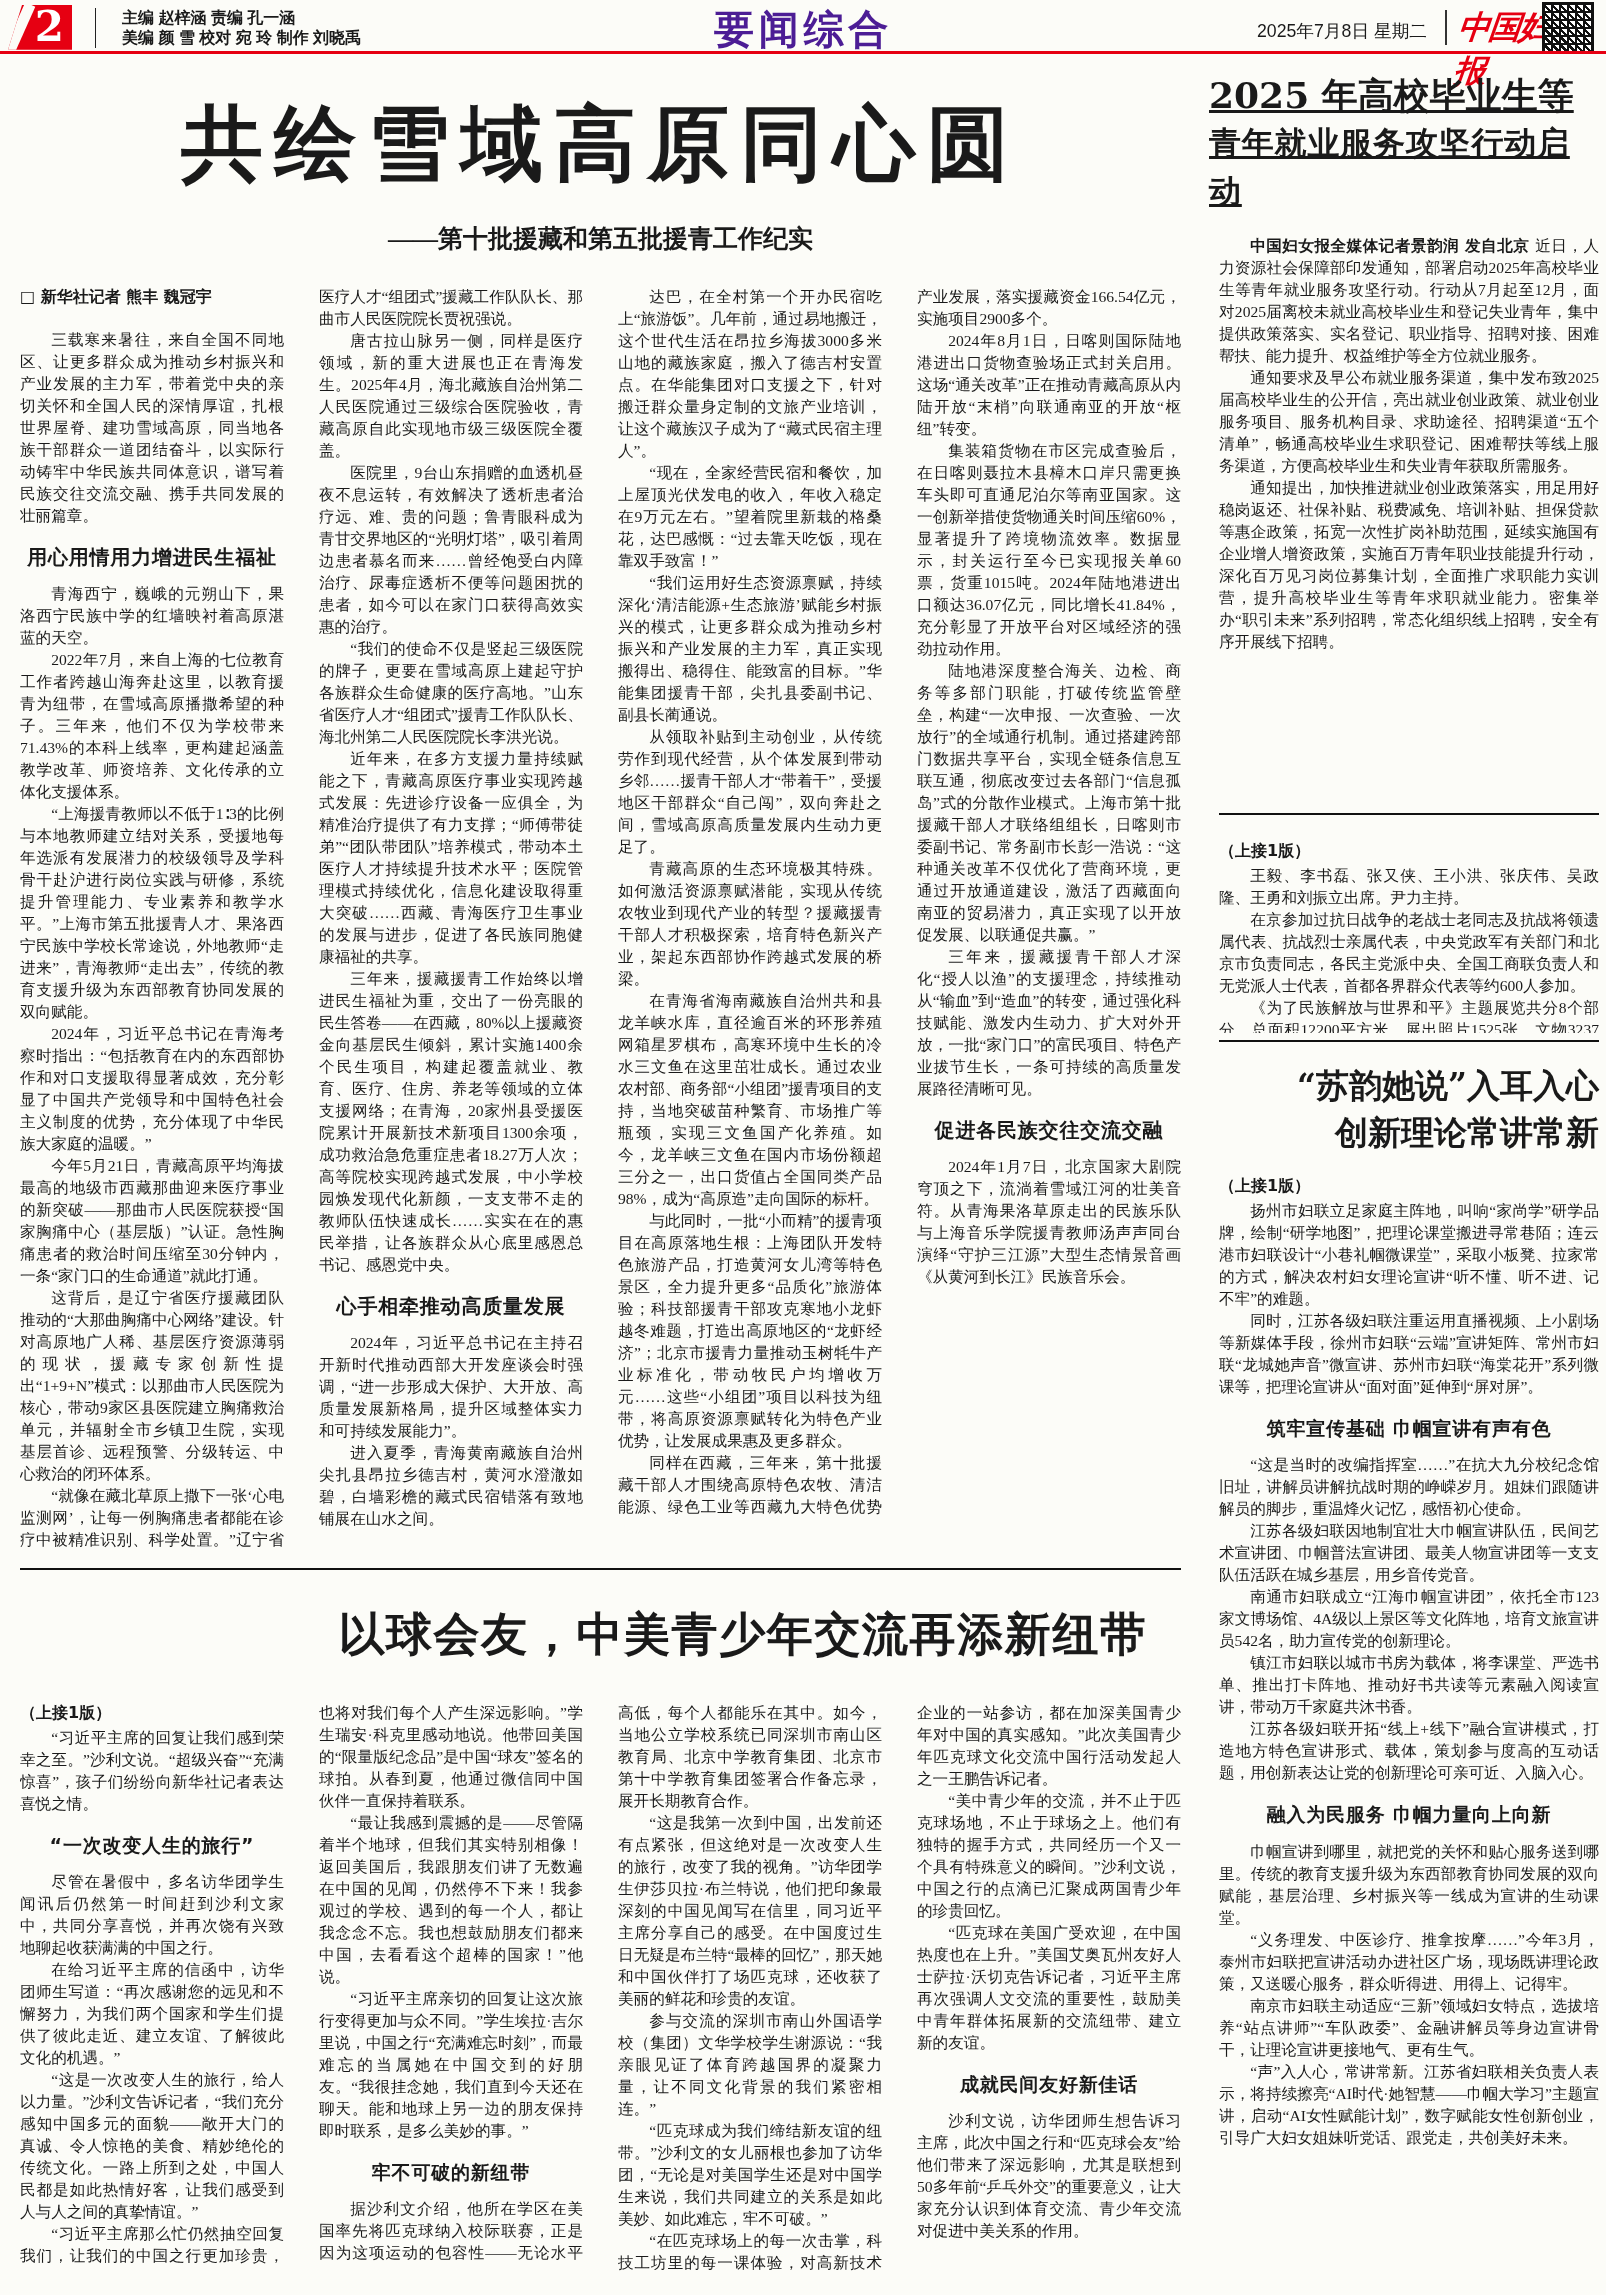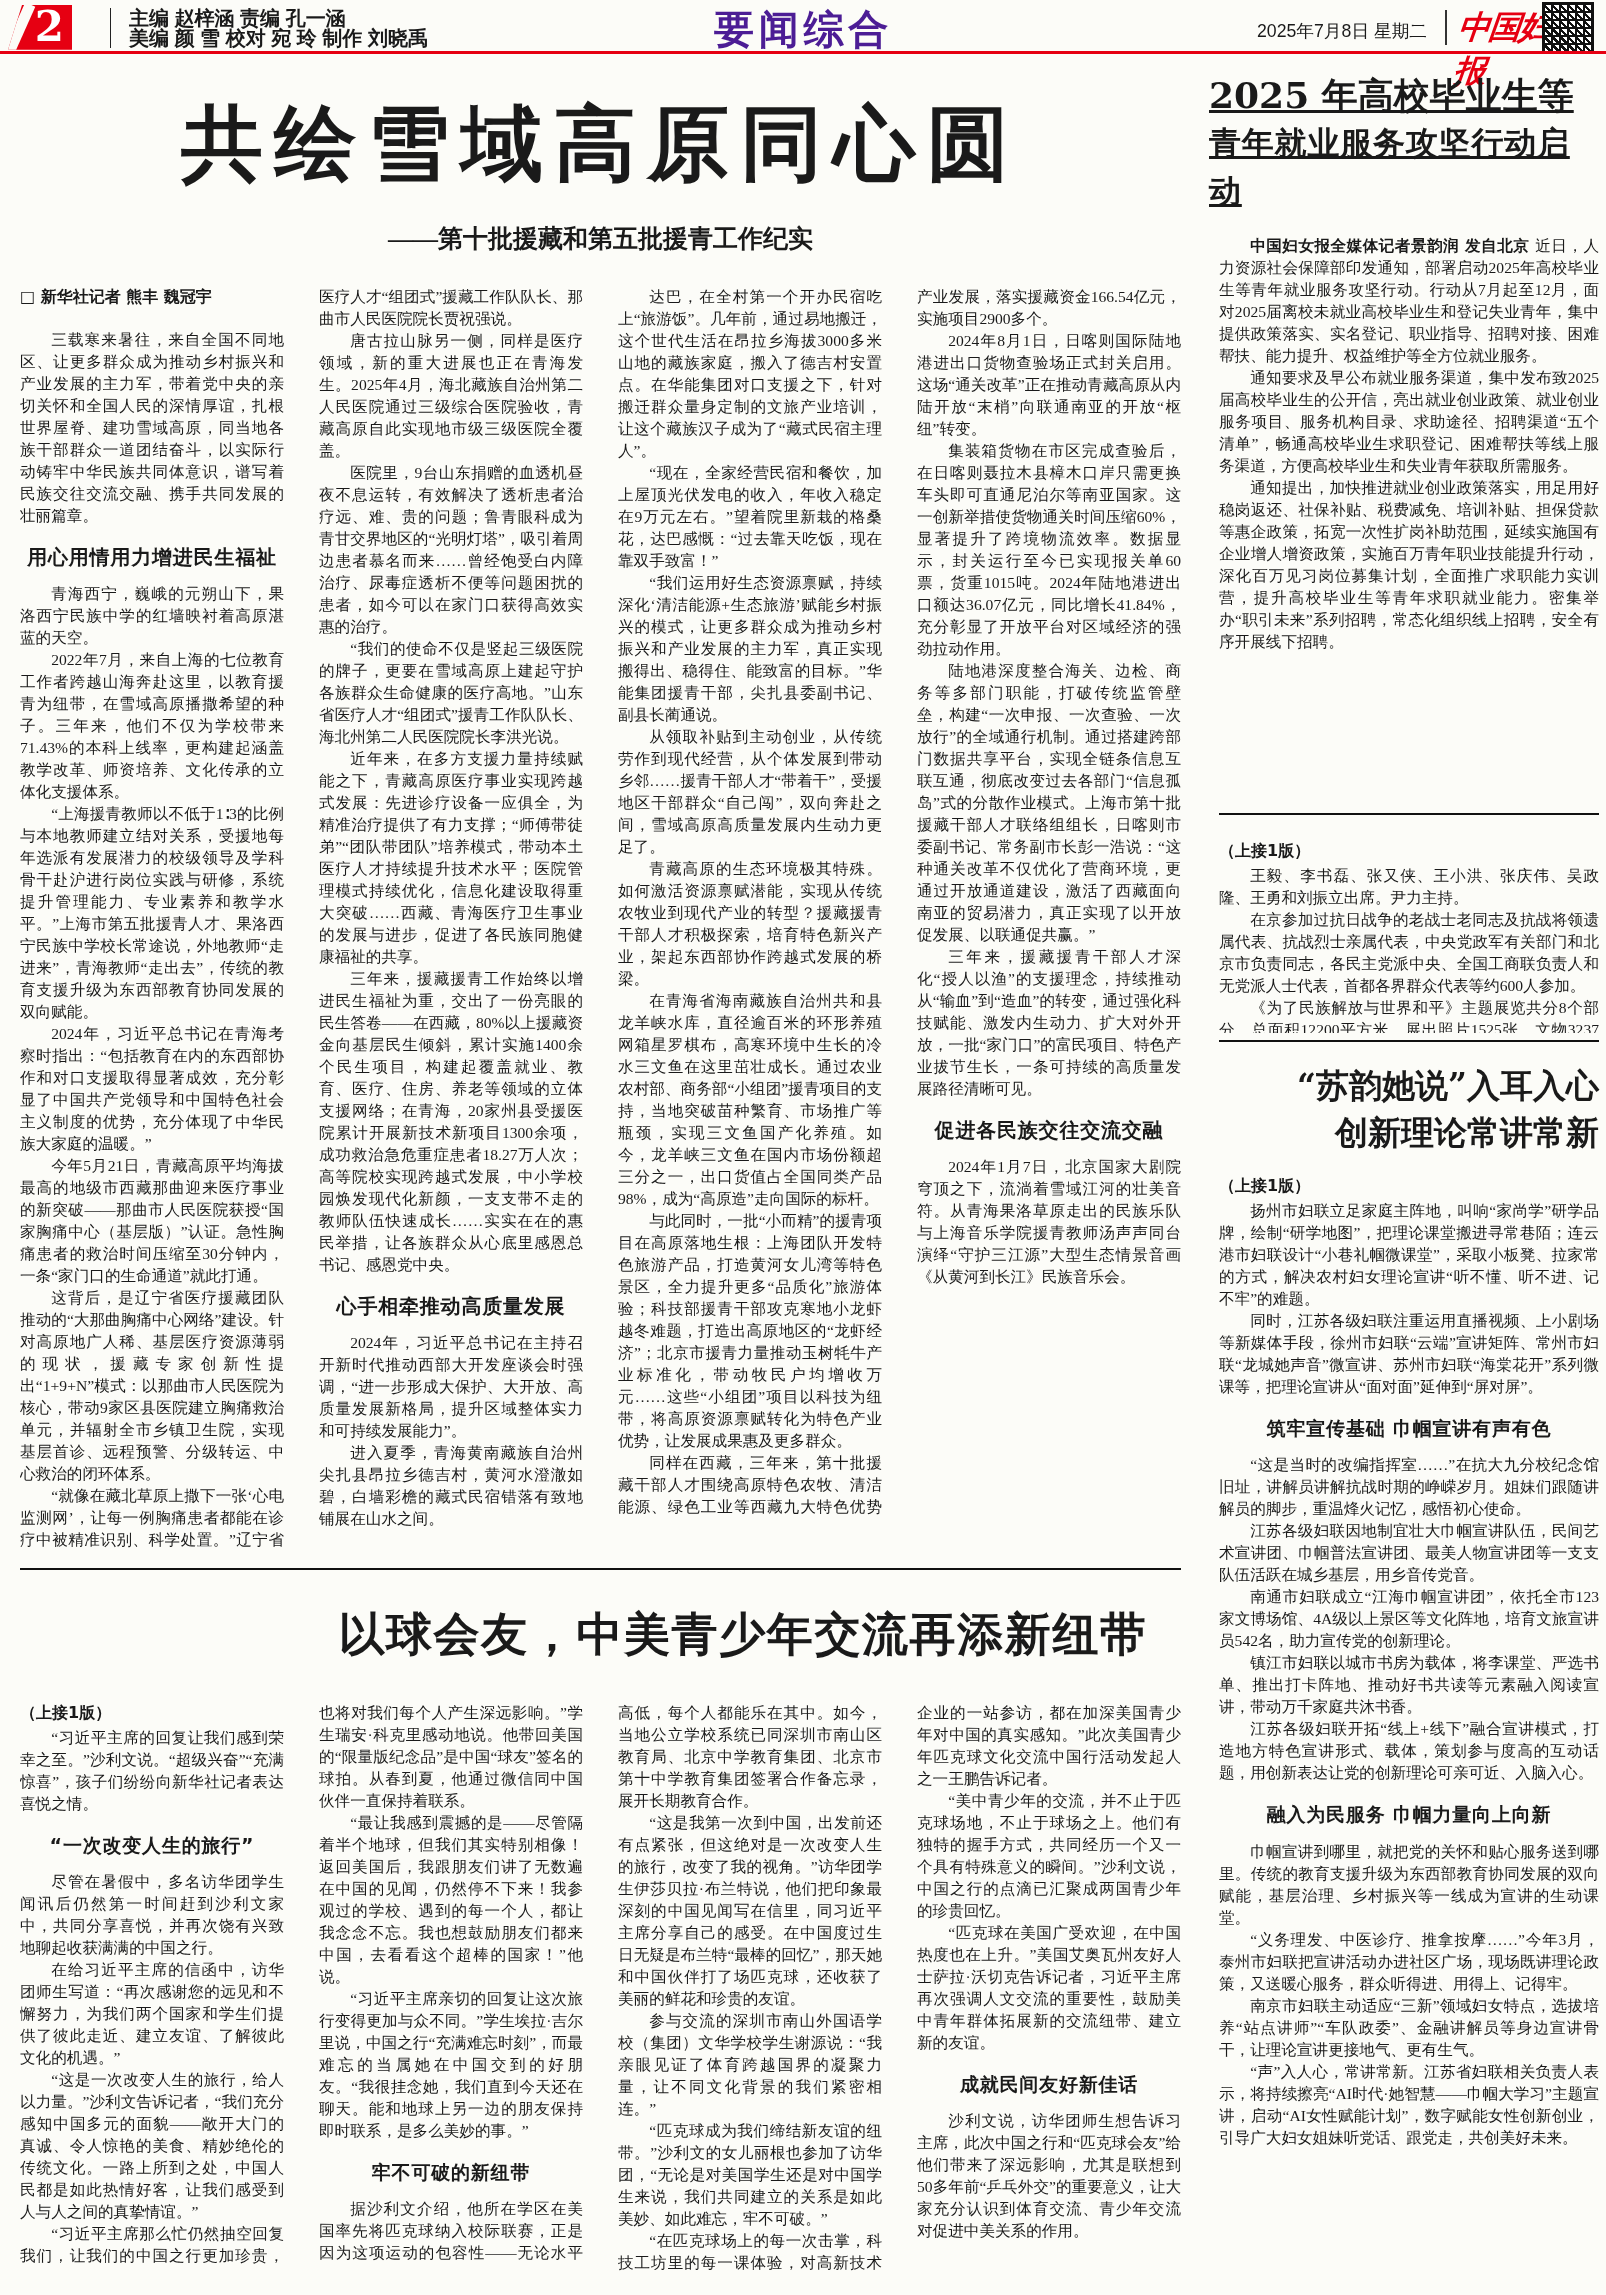--- a/index.html
+++ b/index.html
@@ -3,22 +3,22 @@
 <meta charset="utf-8">
 <style>
   html,body{margin:0;padding:0;background:#e8e8e4;}
   #page{position:relative;width:1607px;height:2295px;margin:0 auto;background:#fcfcf8;color:#1a1a1a;
         font-family:"Liberation Serif","DejaVu Serif",serif;overflow:hidden;}
   
   .hd-badge{position:absolute;left:8px;top:4.8px;width:64px;height:45px;background:#e60012;
             clip-path:polygon(22% 0,100% 0,100% 100%,0 100%);}
   .hd-badge:before{content:"";position:absolute;left:4.8px;top:-3.2px;width:11.2px;height:58px;background:#fcfcf8;transform:rotate(24deg);}
   .hd-badge .num{position:absolute;right:8px;top:-3.2px;color:#fff;font-size:42px;font-weight:bold;font-family:"DejaVu Serif",serif;}
-  .hd-editors{position:absolute;left:110px;top:8px;border-left:1.6px solid #222;padding-left:18px;
-              font-size:20px;line-height:20px;font-weight:bold;font-family:"Liberation Sans",sans-serif;}
+  .hd-editors{position:absolute;left:95px;top:8px;border-left:1.6px solid #222;padding-left:26px;
+              font-size:16px;line-height:20px;font-weight:bold;font-family:"Liberation Sans",sans-serif;}
   .hd-section{position:absolute;left:0;right:0;top:1.6px;text-align:center;color:#4c1d95;
               font-size:40px;font-weight:900;letter-spacing:4.8px;font-family:"DejaVu Serif",serif;}
   .hd-date{position:absolute;left:1257px;top:19px;font-size:17.7px;font-family:"Liberation Sans",sans-serif;}
   .hd-vline{position:absolute;left:1445px;top:9.6px;width:1.6px;height:35px;background:#333;}
   .hd-mast{position:absolute;left:1456px;top:6.4px;color:#e60012;font-size:32px;font-weight:bold;
            font-style:italic;font-family:"DejaVu Serif",serif;letter-spacing:-1.6px;transform:skewX(-6deg);}
   .hd-qr{position:absolute;left:1543px;top:3.2px;width:50px;height:50px;background:#fff;
          background-image:
            linear-gradient(#111 1.6px,transparent 1.6px),
            linear-gradient(90deg,#111 1.6px,transparent 1.6px),

